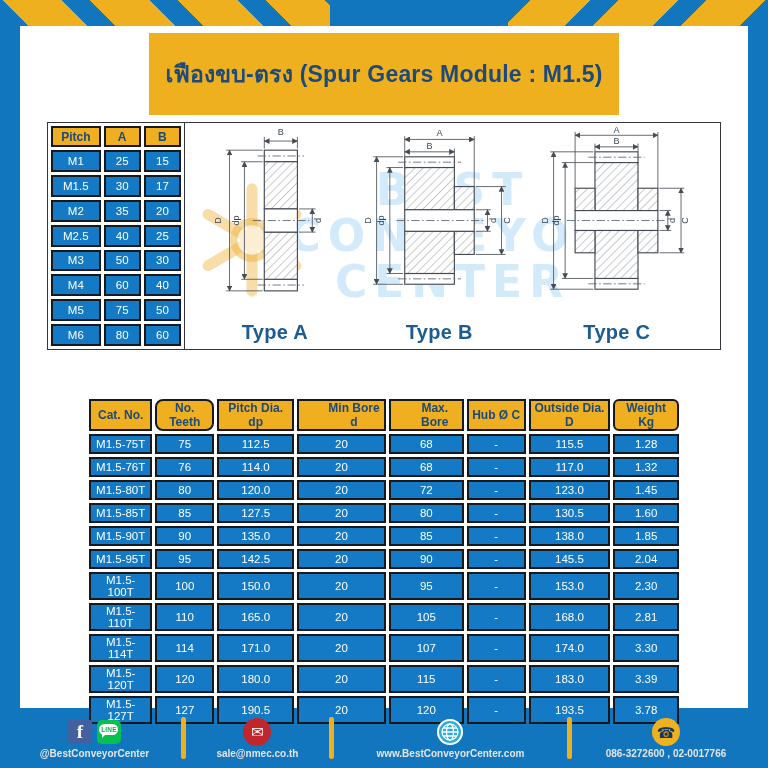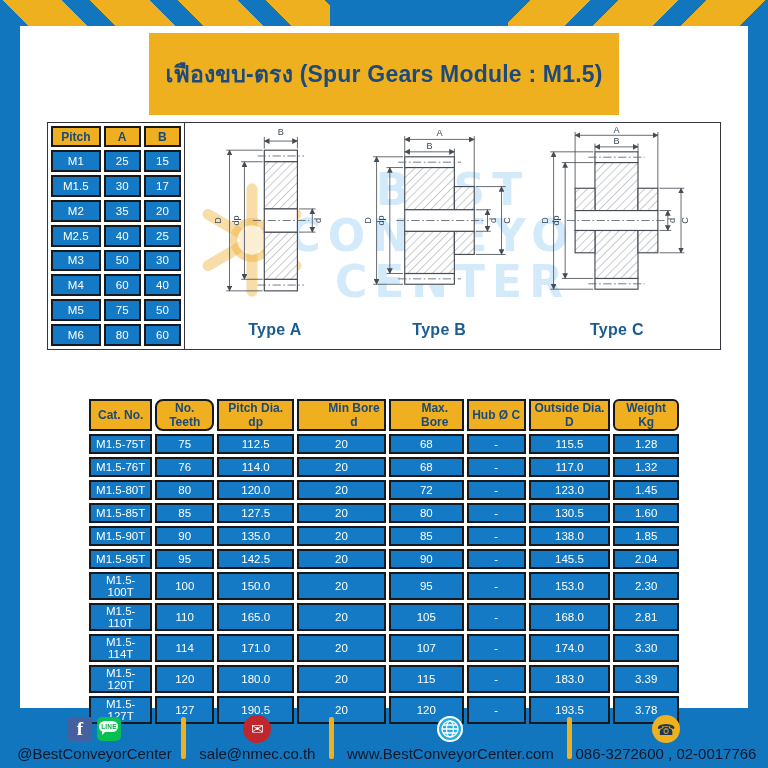--- a/index.html
+++ b/index.html
@@ -33,40 +33,40 @@
   
   .drawings{flex:1;position:relative;display:flex;justify-content:space-evenly;align-items:flex-start;padding-top:4px;}
   .watermark{
     position:absolute;inset:0;display:flex;flex-direction:column;align-items:center;justify-content:center;
     z-index:0;pointer-events:none;color:rgba(105,185,235,.30);font-weight:bold;font-size:44px;
     letter-spacing:7px;line-height:1.05;font-family:"DejaVu Sans",sans-serif;
   }
   .gear-logo{position:absolute;left:6px;top:56px;z-index:0;pointer-events:none;}
   .drawing{position:relative;z-index:1;display:flex;flex-direction:column;align-items:center;}
   .drawing svg{height:192px;width:auto;display:block;}
-  .type-label{font-size:16px;font-weight:bold;color:#1c5c90;margin-top:2px;letter-spacing:.3px;}
+  .type-label{font-size:20px;font-weight:bold;color:#1c5c90;margin-top:2px;letter-spacing:.3px;}
   
   .main-wrap{margin:46px auto 0;width:596px;}
   .main-wrap table{width:100%;table-layout:fixed;}
   .main-wrap th{font-size:12px;height:18px;}
   .main-wrap td{height:16px;}
   .main-wrap th:nth-child(1){width:12%;}
   .main-wrap th:nth-child(2){width:11%;border-radius:8px;}
   .main-wrap th:nth-child(3){width:15%;}
   .main-wrap th:nth-child(4){width:13%;padding-left:28px;}
   .main-wrap th:nth-child(5){width:11.5%;padding-left:20px;}
   .main-wrap th:nth-child(6){width:11%;}
   .main-wrap th:nth-child(7){width:16%;}
   .main-wrap th:nth-child(8){width:12.5%;border-radius:6px;}
   
   .footer{position:absolute;left:0;right:0;bottom:0;height:60px;display:flex;align-items:center;padding:0 8px;}
   .f-sec{display:flex;flex-direction:column;align-items:center;justify-content:center;gap:2px;}
   .f-sec.s1{width:23%;} .f-sec.s2{width:19%;} .f-sec.s3{width:31%;} .f-sec.s4{flex:1;}
   .f-divider{width:5px;height:42px;background:#eeb01f;border-radius:2px;flex:none;}
-  .f-label{color:#0f172a;font-weight:normal;font-size:15px;white-space:nowrap;}
+  .f-label{color:#e5e5e5;font-weight:bold;font-size:10px;white-space:nowrap;}
   .icon-row{display:flex;gap:5px;align-items:center;height:28px;}
   .fb-icon{width:24px;height:24px;background:#44609e;border-radius:2px;color:#fff;font-weight:bold;
     font-size:19px;line-height:24px;text-align:center;font-family:"Liberation Serif",serif;}
   .line-icon{width:24px;height:24px;background:#06c152;border-radius:5px;position:relative;}
   .line-bubble{position:absolute;left:2.5px;top:4px;width:19px;height:11px;background:#fff;border-radius:5.5px;
     color:#06b14a;font-size:6.5px;font-weight:bold;text-align:center;line-height:11px;letter-spacing:.2px;}
   .line-bubble::after{content:"";position:absolute;left:3px;bottom:-3px;border:3px solid transparent;
     border-top-color:#fff;border-left-color:#fff;}
   .round-icon{width:28px;height:28px;border-radius:50%;text-align:center;flex:none;}
   .mail-icon{background:#c0272c;color:#fff;font-size:15px;line-height:28px;}

